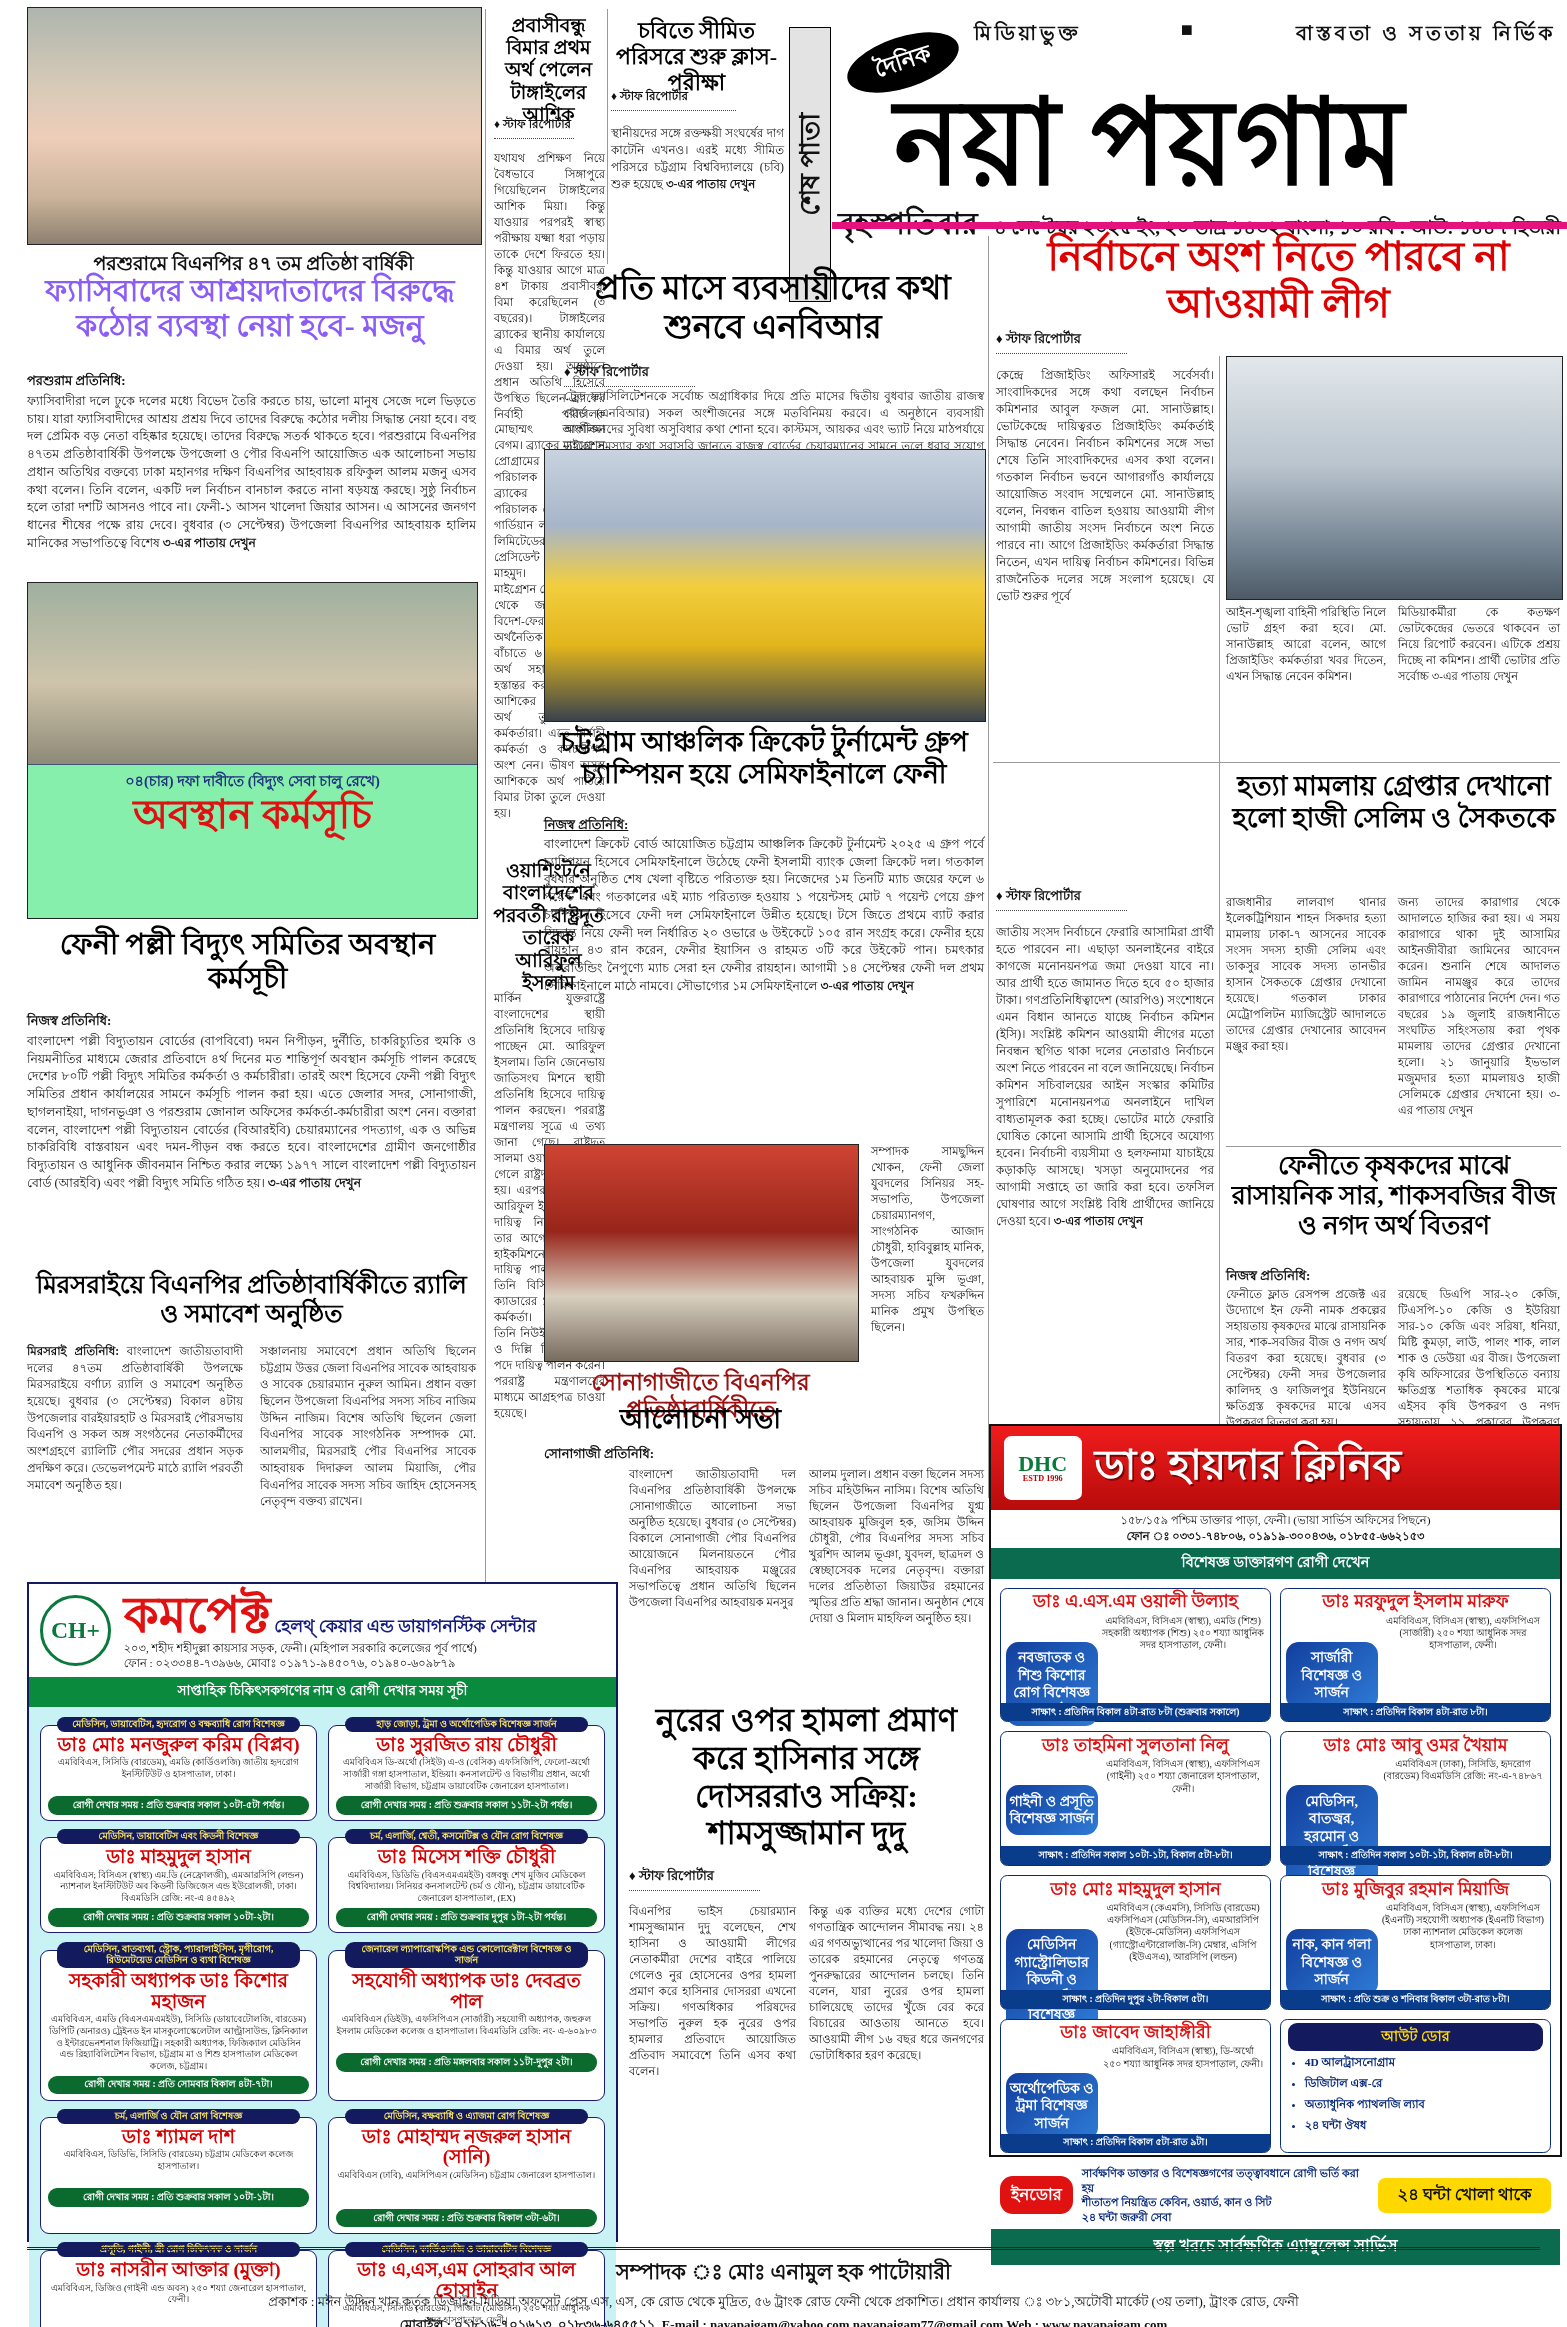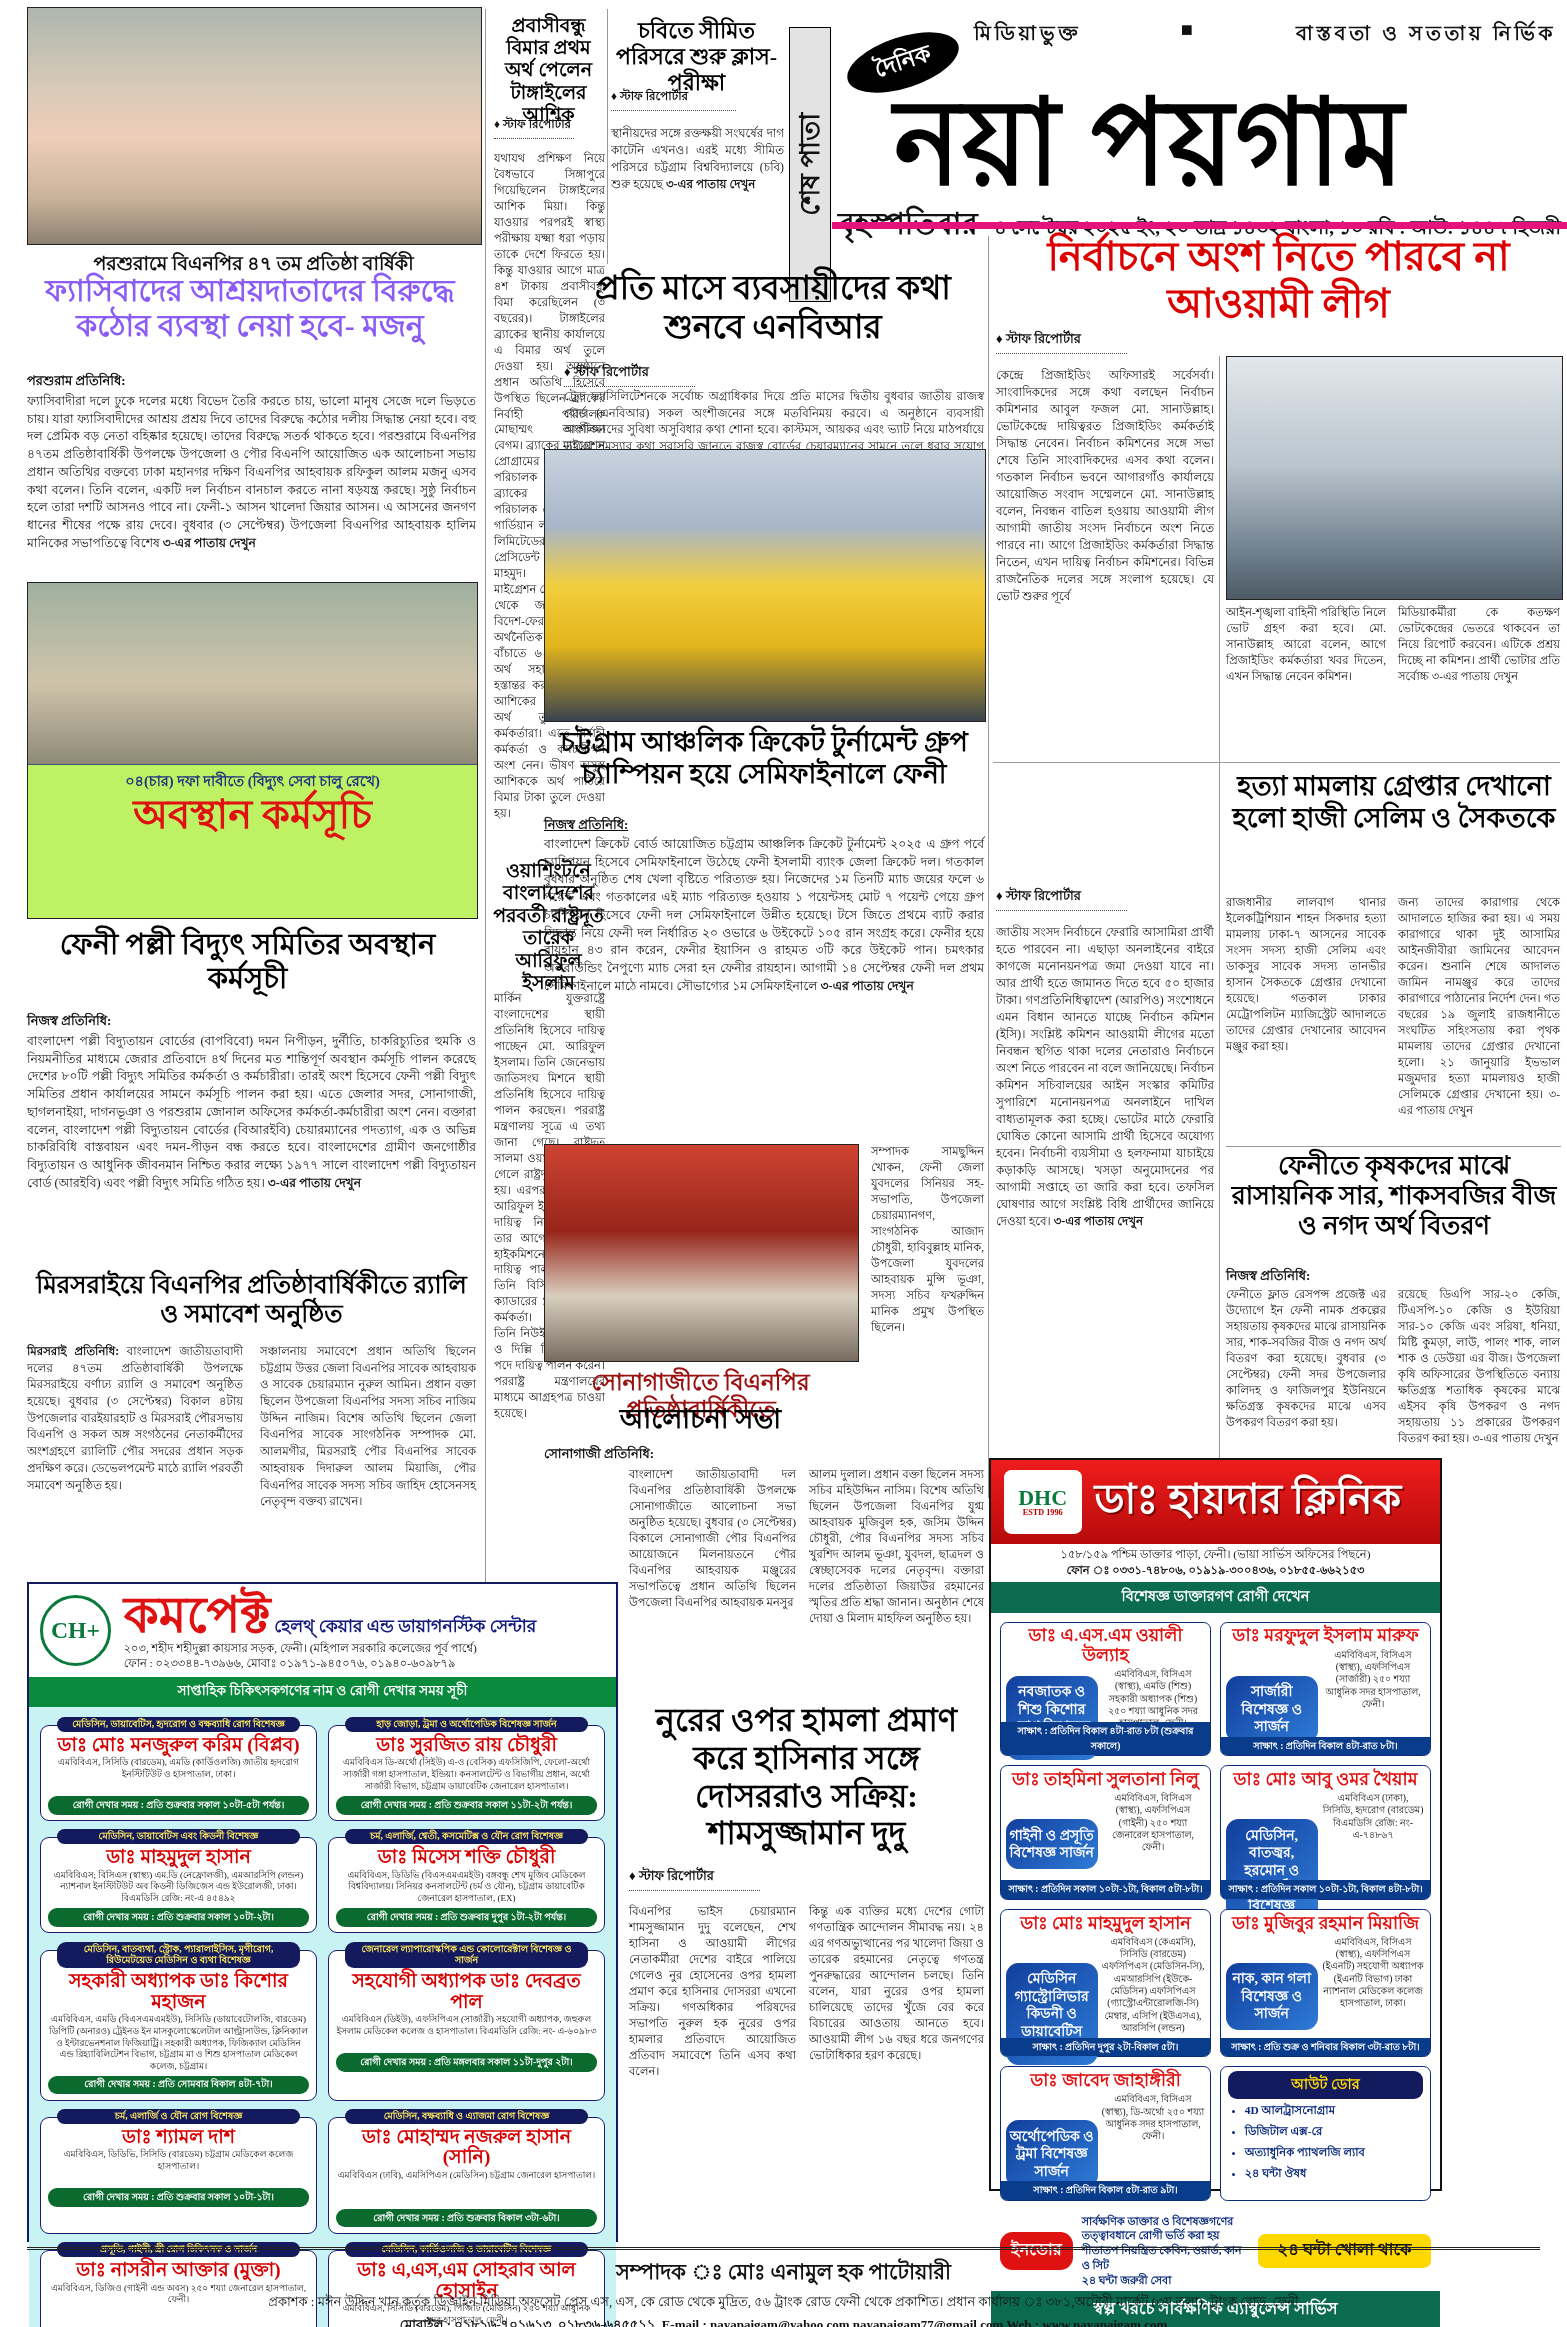--- a/index.html
+++ b/index.html
@@ -33,21 +33,21 @@
         transform-origin:left top;white-space:nowrap;}
   .flag{background:#000;color:#fff;border-radius:50%;display:flex;align-items:center;justify-content:center;
         font-size:23px;font-weight:bold;transform:rotate(-18deg);}
   .datebar{display:flex;align-items:baseline;gap:16.4px;margin-top:16px;}
   .dateday{font-size:30px;font-weight:bold;}
   .daterest{font-size:19px;font-weight:bold;}
   .magenta{background:#e5127d;}
   .vstrip{background:#e3e3e3;border:1.8px solid #000;display:flex;align-items:center;justify-content:center;}
   .vstrip span{writing-mode:vertical-rl;transform:rotate(180deg);font-weight:bold;font-size:27px;}
   
-  .banner{background:#bef264;border-top:1.8px solid #44517a;padding:5.5px 9px;text-align:center;}
+  .banner{background:#86efac;border-top:1.8px solid #44517a;padding:5.5px 9px;text-align:center;}
   .banner-small{color:#20337f;font-weight:bold;font-size:14.5px;}
   .banner-big{color:#e01111;font-weight:bold;font-size:40px;line-height:1.05;}
   
   .adL{border:2.7px solid #141a5e;background:#fff;}
   .adL-head{display:flex;align-items:center;gap:12.7px;padding:5.5px 11px;}
   .adL-logo{width:65px;height:65px;border-radius:50%;border:3.6px solid #0a7a3c;color:#0a7a3c;
             display:flex;align-items:center;justify-content:center;font-weight:bold;font-size:23.6px;flex:0 0 auto;}
   .adL-title{color:#e01111;font-size:50px;font-weight:bold;line-height:1;}
   .adL-sub{color:#141a7e;font-weight:bold;font-size:17.3px;}
   .adL-addr{font-size:11.4px;line-height:1.35;}
@@ -310,21 +310,21 @@
       <div class="lcard">
         <div class="lspec">মেডিসিন, কার্ডিওলজি ও ডায়াবেটিস বিশেষজ্ঞ</div>
         <div class="lname">ডাঃ এ,এস,এম সোহরাব আল হোসাইন</div>
         <div class="lqual">এমবিবিএস, সিসিডি (বারডেম), পিজিটি (মেডিসিন) ২৫০ শয্যা আধুনিক সদর হাসপাতাল, ফেনী।</div>
 
       </div>
     </div>
 
   </div>
 
-  <div class="abs adR" style="left:989px;top:1458px;width:453px;height:733px;box-sizing:border-box;">
+  <div class="abs adR" style="left:989px;top:1424px;width:573px;height:733px;box-sizing:border-box;">
     <div class="adR-head">
       <div class="adR-logo">
         <span>DHC</span>
         <small>ESTD 1996</small>
       </div>
       <div class="adR-title">ডাঃ হায়দার ক্লিনিক</div>
     </div>
     <div class="adR-addr">
       <span>১৫৮/১৫৯ পশ্চিম ডাক্তার পাড়া, ফেনী। (ভায়া সার্ভিস অফিসের পিছনে)</span><br>
       <b>ফোন ঃ ০৩৩১-৭৪৮০৬, ০১৯১৯-৩০০৪৩৬, ০১৮৫৫-৬৬২১৫৩</b>

